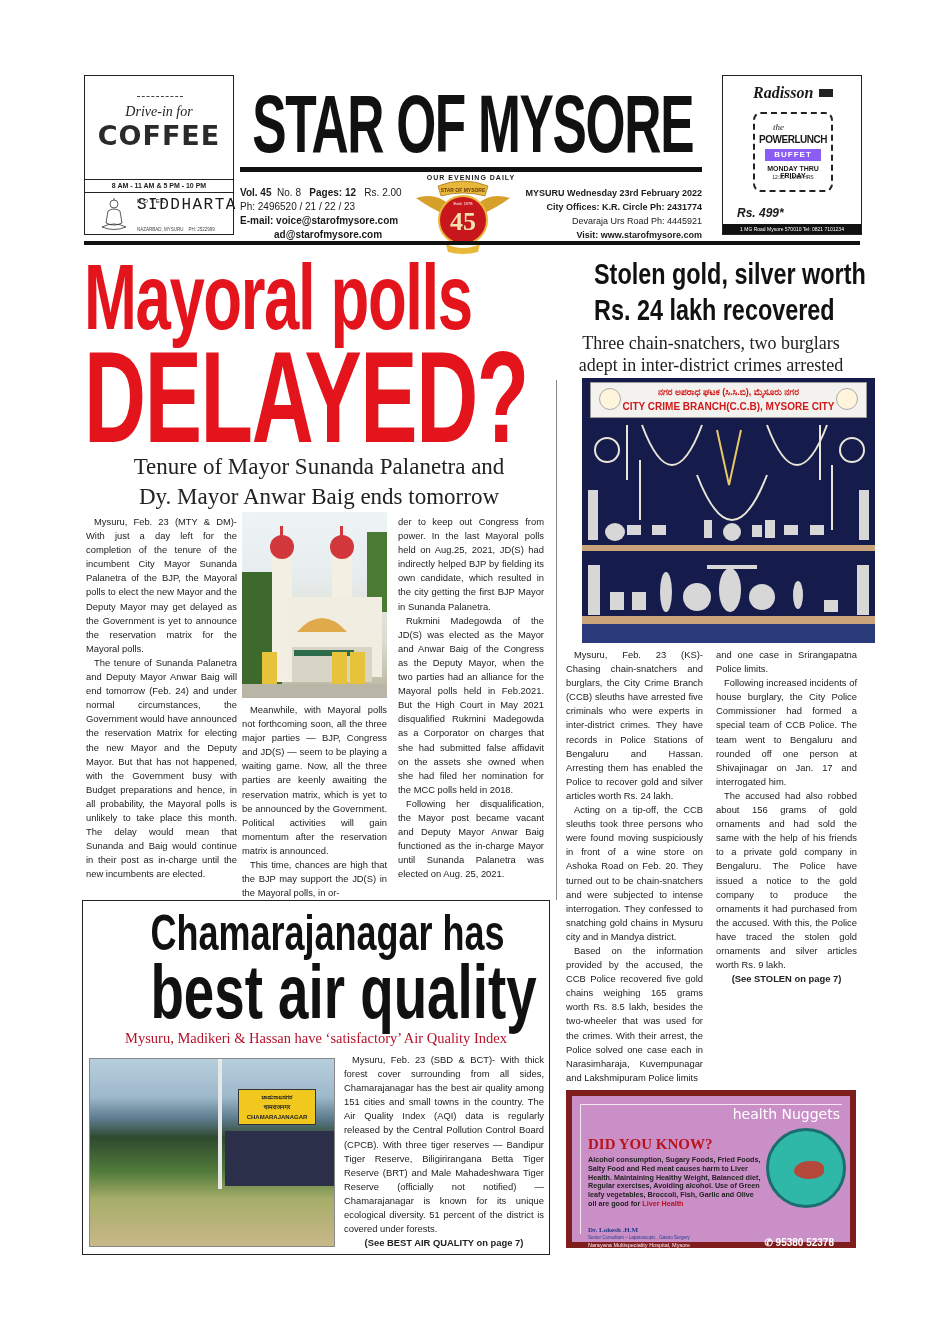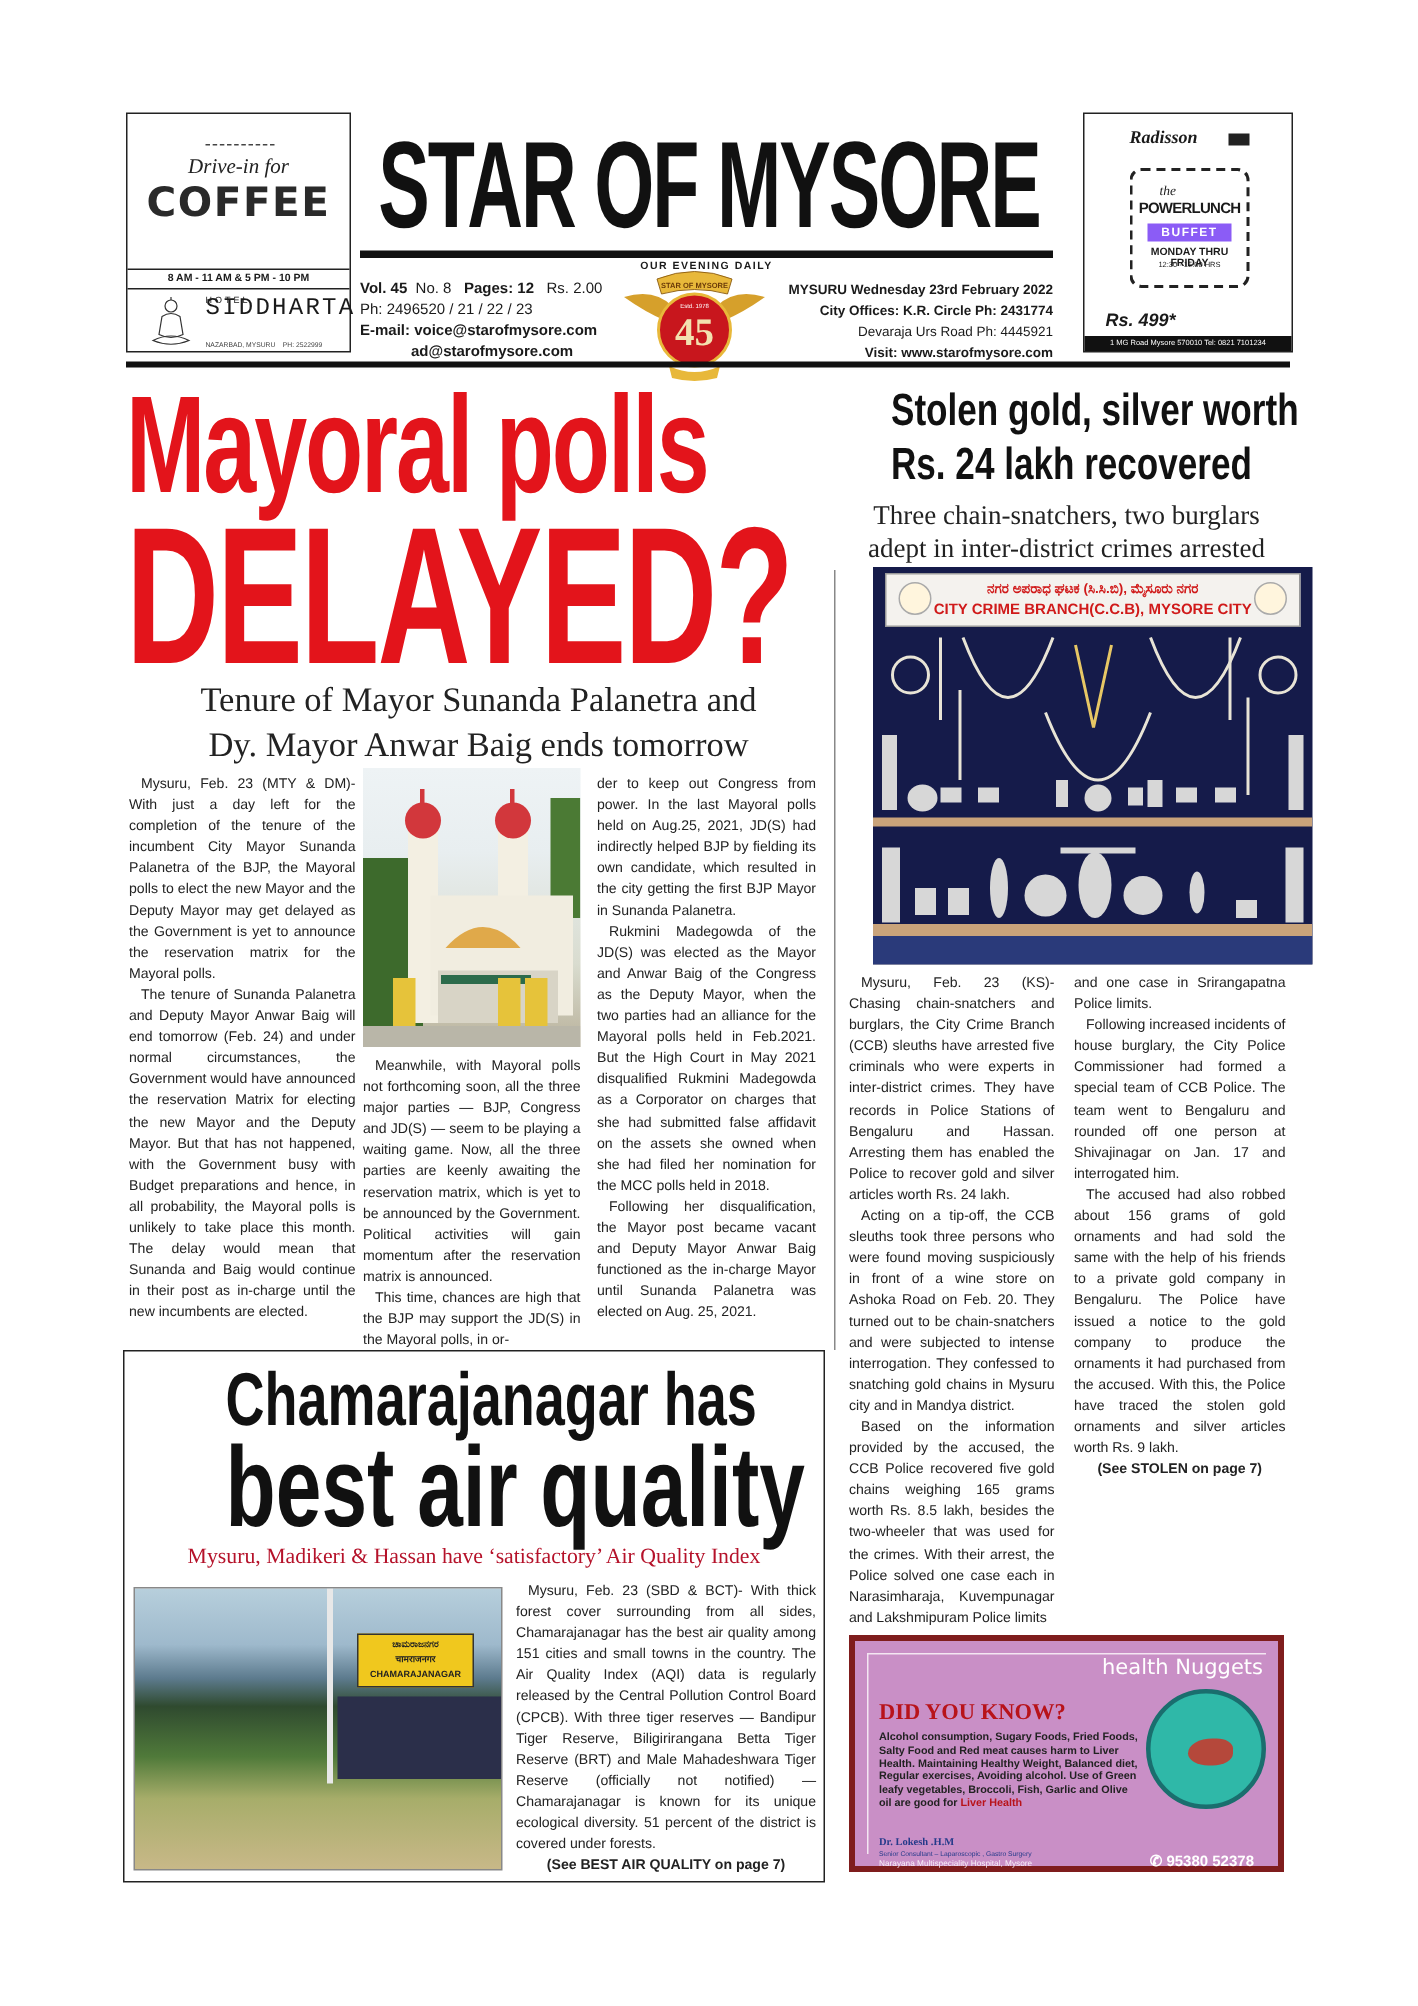--- a/index.html
+++ b/index.html
@@ -23,21 +23,21 @@
   .tagline { left: 240px; top: 174px; width: 462px; text-align: center; font-size: 7px; font-weight: bold; letter-spacing: 1px; }
 
   .info-left { left: 240px; top: 186px; font-size: 10px; line-height: 14px; }
   .info-left b { font-weight: bold; }
   .info-right { left: 500px; top: 186px; width: 202px; text-align: right; font-size: 9px; line-height: 14px; }
 
   .emblem { left: 408px; top: 180px; width: 110px; height: 75px; }
   .rule2 { left: 84px; top: 241px; width: 776px; height: 4px; background: #111; }
 
   .ad-right { left: 722px; top: 75px; width: 140px; height: 160px; border: 1.5px solid #222; }
-  .ad-right .radisson { position: absolute; left: 30px; top: 8px; font-family: "Liberation Serif", serif; font-style: italic; font-weight: bold; font-size: 12px; }
+  .ad-right .radisson { position: absolute; left: 30px; top: 8px; font-family: "Liberation Serif", serif; font-style: italic; font-weight: bold; font-size: 16px; }
   .ad-right .badge { position: absolute; left: 96px; top: 13px; width: 14px; height: 8px; background: #222; }
   .ad-right .frame { position: absolute; left: 30px; top: 36px; width: 80px; height: 80px; border: 2px dashed #222; border-radius: 8px; }
   .ad-right .pl { position: absolute; left: 33px; top: 58px; width: 74px; font-size: 10px; font-weight: bold; text-align: center; letter-spacing: -0.5px; }
   .ad-right .buffet { position: absolute; left: 42px; top: 73px; width: 56px; height: 12px; background: #8b5cf6; color: #fff; font-size: 8px; font-weight: bold; text-align: center; line-height: 12px; letter-spacing: 1px; }
   .ad-right .mon { position: absolute; left: 33px; top: 89px; width: 74px; text-align: center; font-size: 7px; font-weight: bold; }
   .ad-right .time { position: absolute; left: 33px; top: 98px; width: 74px; text-align: center; font-size: 5px; }
   .ad-right .price { position: absolute; left: 14px; top: 130px; font-size: 12px; font-style: italic; font-weight: bold; }
   .ad-right .foot { position: absolute; left: 0; right: 0; bottom: 0; height: 10px; background: #111; color: #fff; font-size: 5px; line-height: 10px; text-align: center; }
 
   
@@ -72,21 +72,21 @@
   .aq-h2 { left: 86px; top: 952px; width: 460px; text-align: center; font-weight: bold; font-size: 76px; line-height: 80px; color: #111; white-space: nowrap; transform: scaleX(0.72); transform-origin: center top; }
   .aq-deck { left: 86px; top: 1030px; width: 460px; text-align: center; font-family: "Liberation Serif", serif; font-size: 14.5px; color: #b5122a; }
   .aq-photo { left: 89px; top: 1058px; width: 246px; height: 189px; border: 1px solid #888; overflow: hidden; background: linear-gradient(#b7cfdc 0%, #9eb9cc 20%, #5d7b8e 32%, #2f4a2f 42%, #507a3a 60%, #a7ad6a 75%, #c8b888 100%); }
   .aq-photo .sign { position: absolute; left: 148px; top: 30px; width: 78px; height: 36px; background: #f0c81e; border: 1px solid #333; color: #222; font-size: 6px; font-weight: bold; text-align: center; padding-top: 2px; line-height: 10px; }
   .aq-photo .pole { position: absolute; left: 128px; top: 0; width: 4px; height: 130px; background: #e8e8e8; }
   .aq-photo .train { position: absolute; left: 135px; top: 72px; width: 111px; height: 55px; background: #2b2f4a; }
   .aq-text { left: 344px; top: 1053px; width: 200px; }
   .aq-text .col { font-size: 9.4px; line-height: 14.1px; }
 
   
-  .hn { left: 566px; top: 1090px; width: 290px; height: 158px; background: #c98fc6; border: 4px solid #7f1d1d; }
+  .hn { left: 566px; top: 1090px; width: 290px; height: 158px; background: #c98fc6; border: 6px solid #7f1d1d; }
   .hn .inner { position: absolute; left: 8px; top: 8px; right: 8px; bottom: 8px; border: 1px solid #f4e6f2; border-right: none; border-bottom: none; }
   .hn .logo { position: absolute; right: 10px; top: 10px; color: #fff; font-size: 14px; font-family: "DejaVu Sans", sans-serif; }
   .hn .dyk { position: absolute; left: 16px; top: 40px; color: #b8131a; font-family: "Liberation Serif", serif; font-weight: bold; font-size: 15px; }
   .hn .body { position: absolute; left: 16px; top: 60px; width: 174px; font-size: 7.2px; line-height: 8.8px; font-weight: bold; color: #222; }
   .hn .body .red { color: #b8131a; }
   .hn .dr { position: absolute; left: 16px; top: 130px; font-family: "Liberation Serif", serif; font-weight: bold; font-size: 7px; color: #253a8a; }
   .hn .drsub { position: absolute; left: 16px; top: 139px; font-size: 4.5px; color: #253a8a; }
   .hn .hosp { position: absolute; left: 16px; top: 146px; font-size: 5.5px; color: #f8eef7; }
   .hn .phone { position: absolute; right: 16px; top: 141px; font-size: 10px; font-weight: bold; color: #fff; }
   .hn .circle { position: absolute; left: 194px; top: 32px; width: 80px; height: 80px; border-radius: 50%; background: #2fb8a8; border: 3px solid #1a6e6e; }

